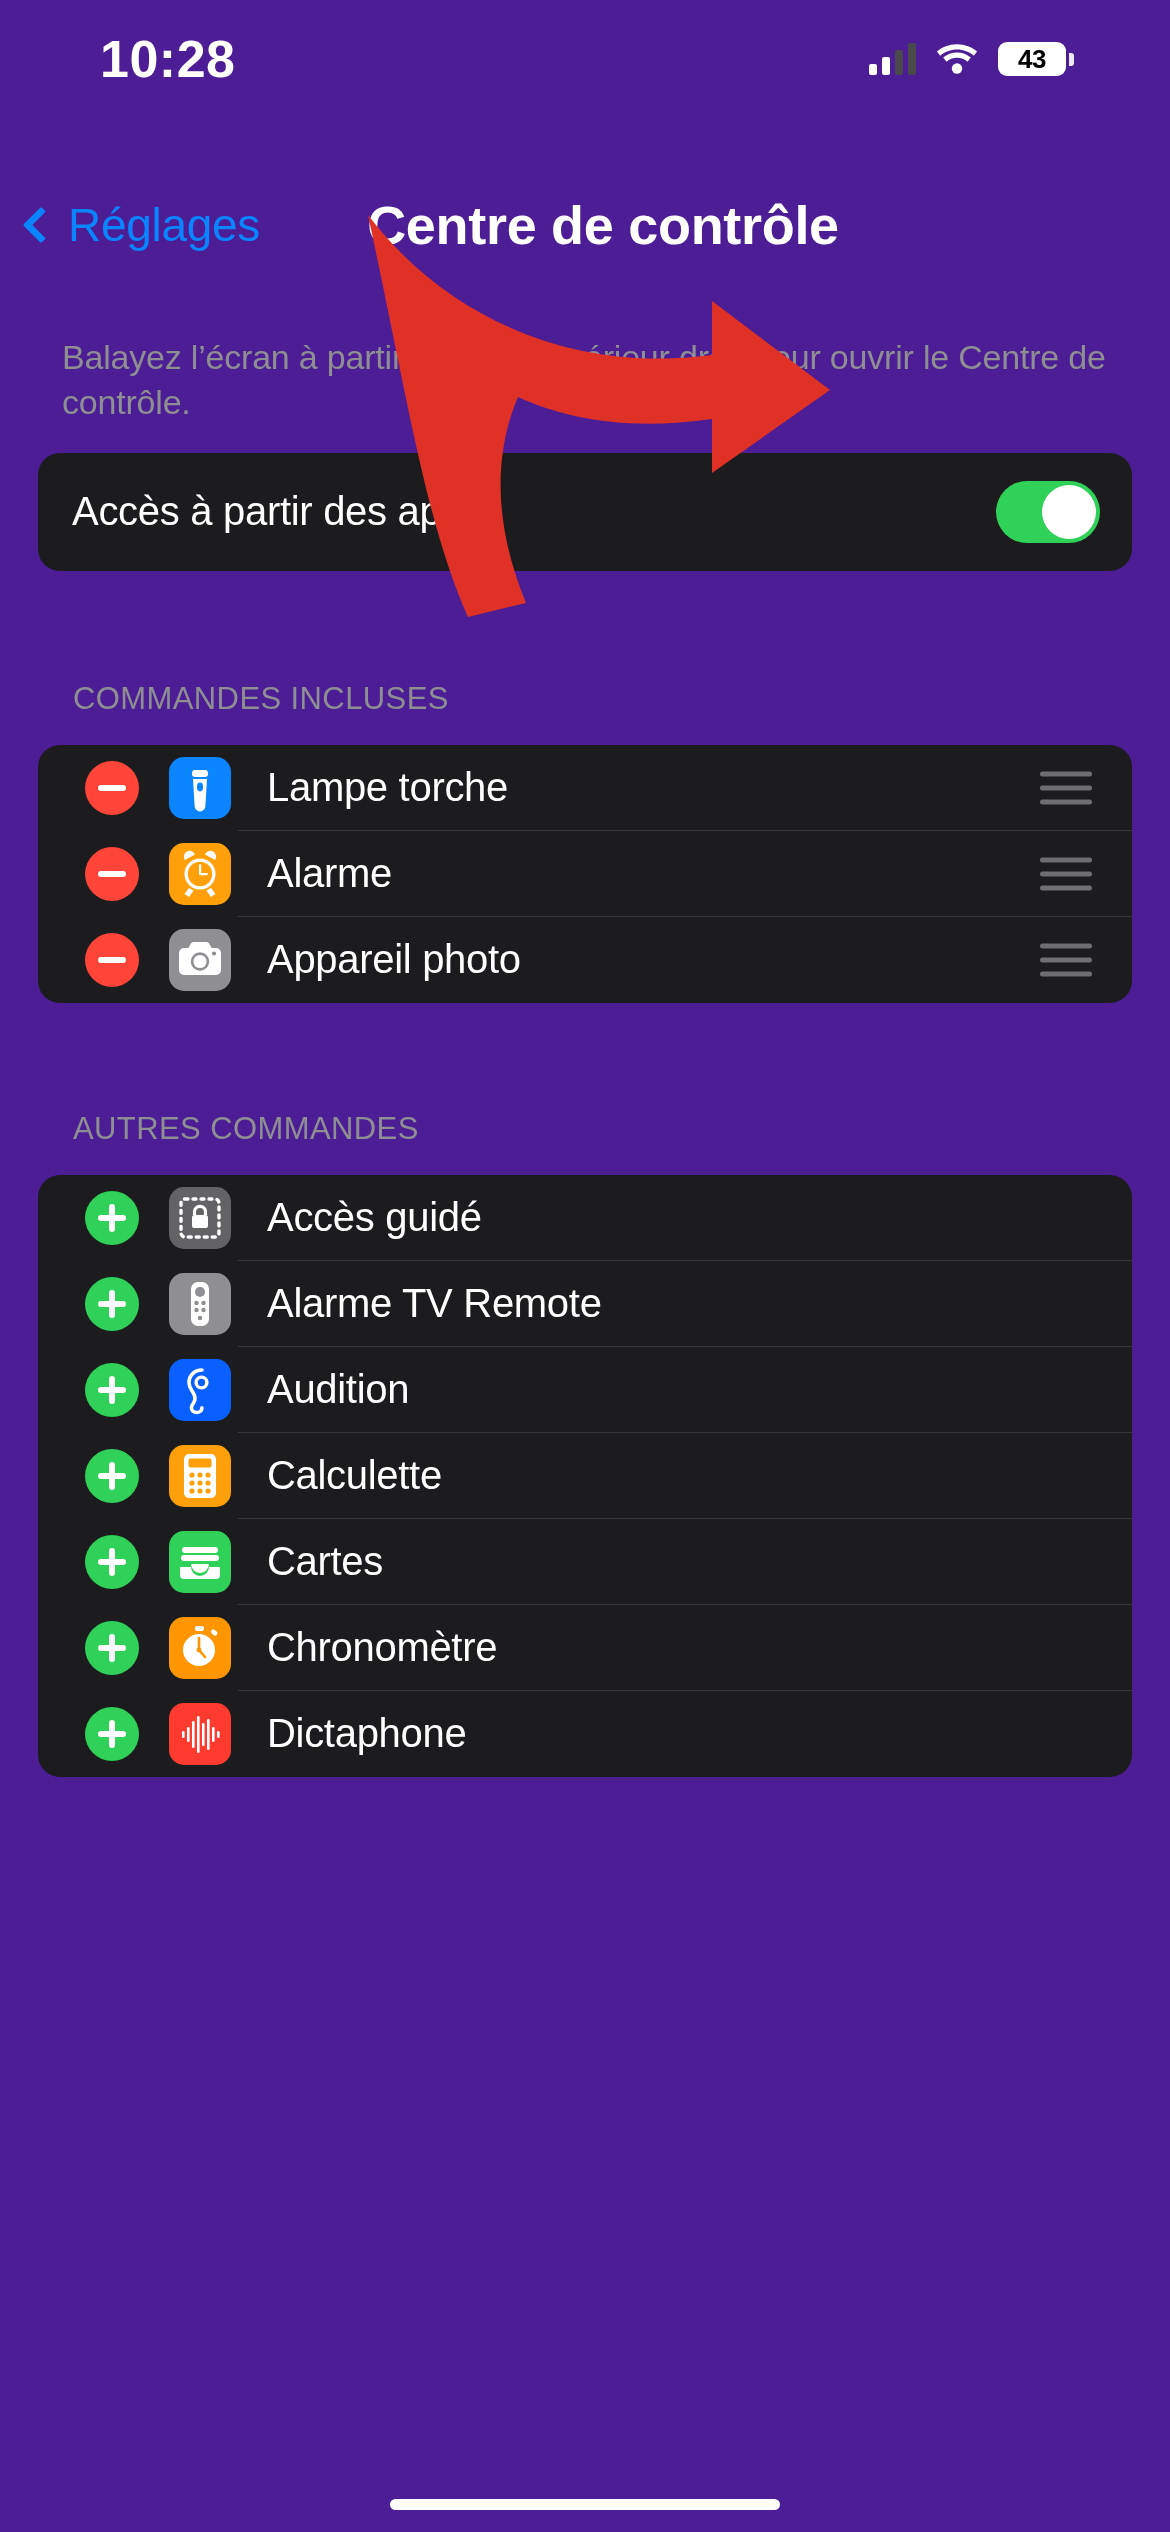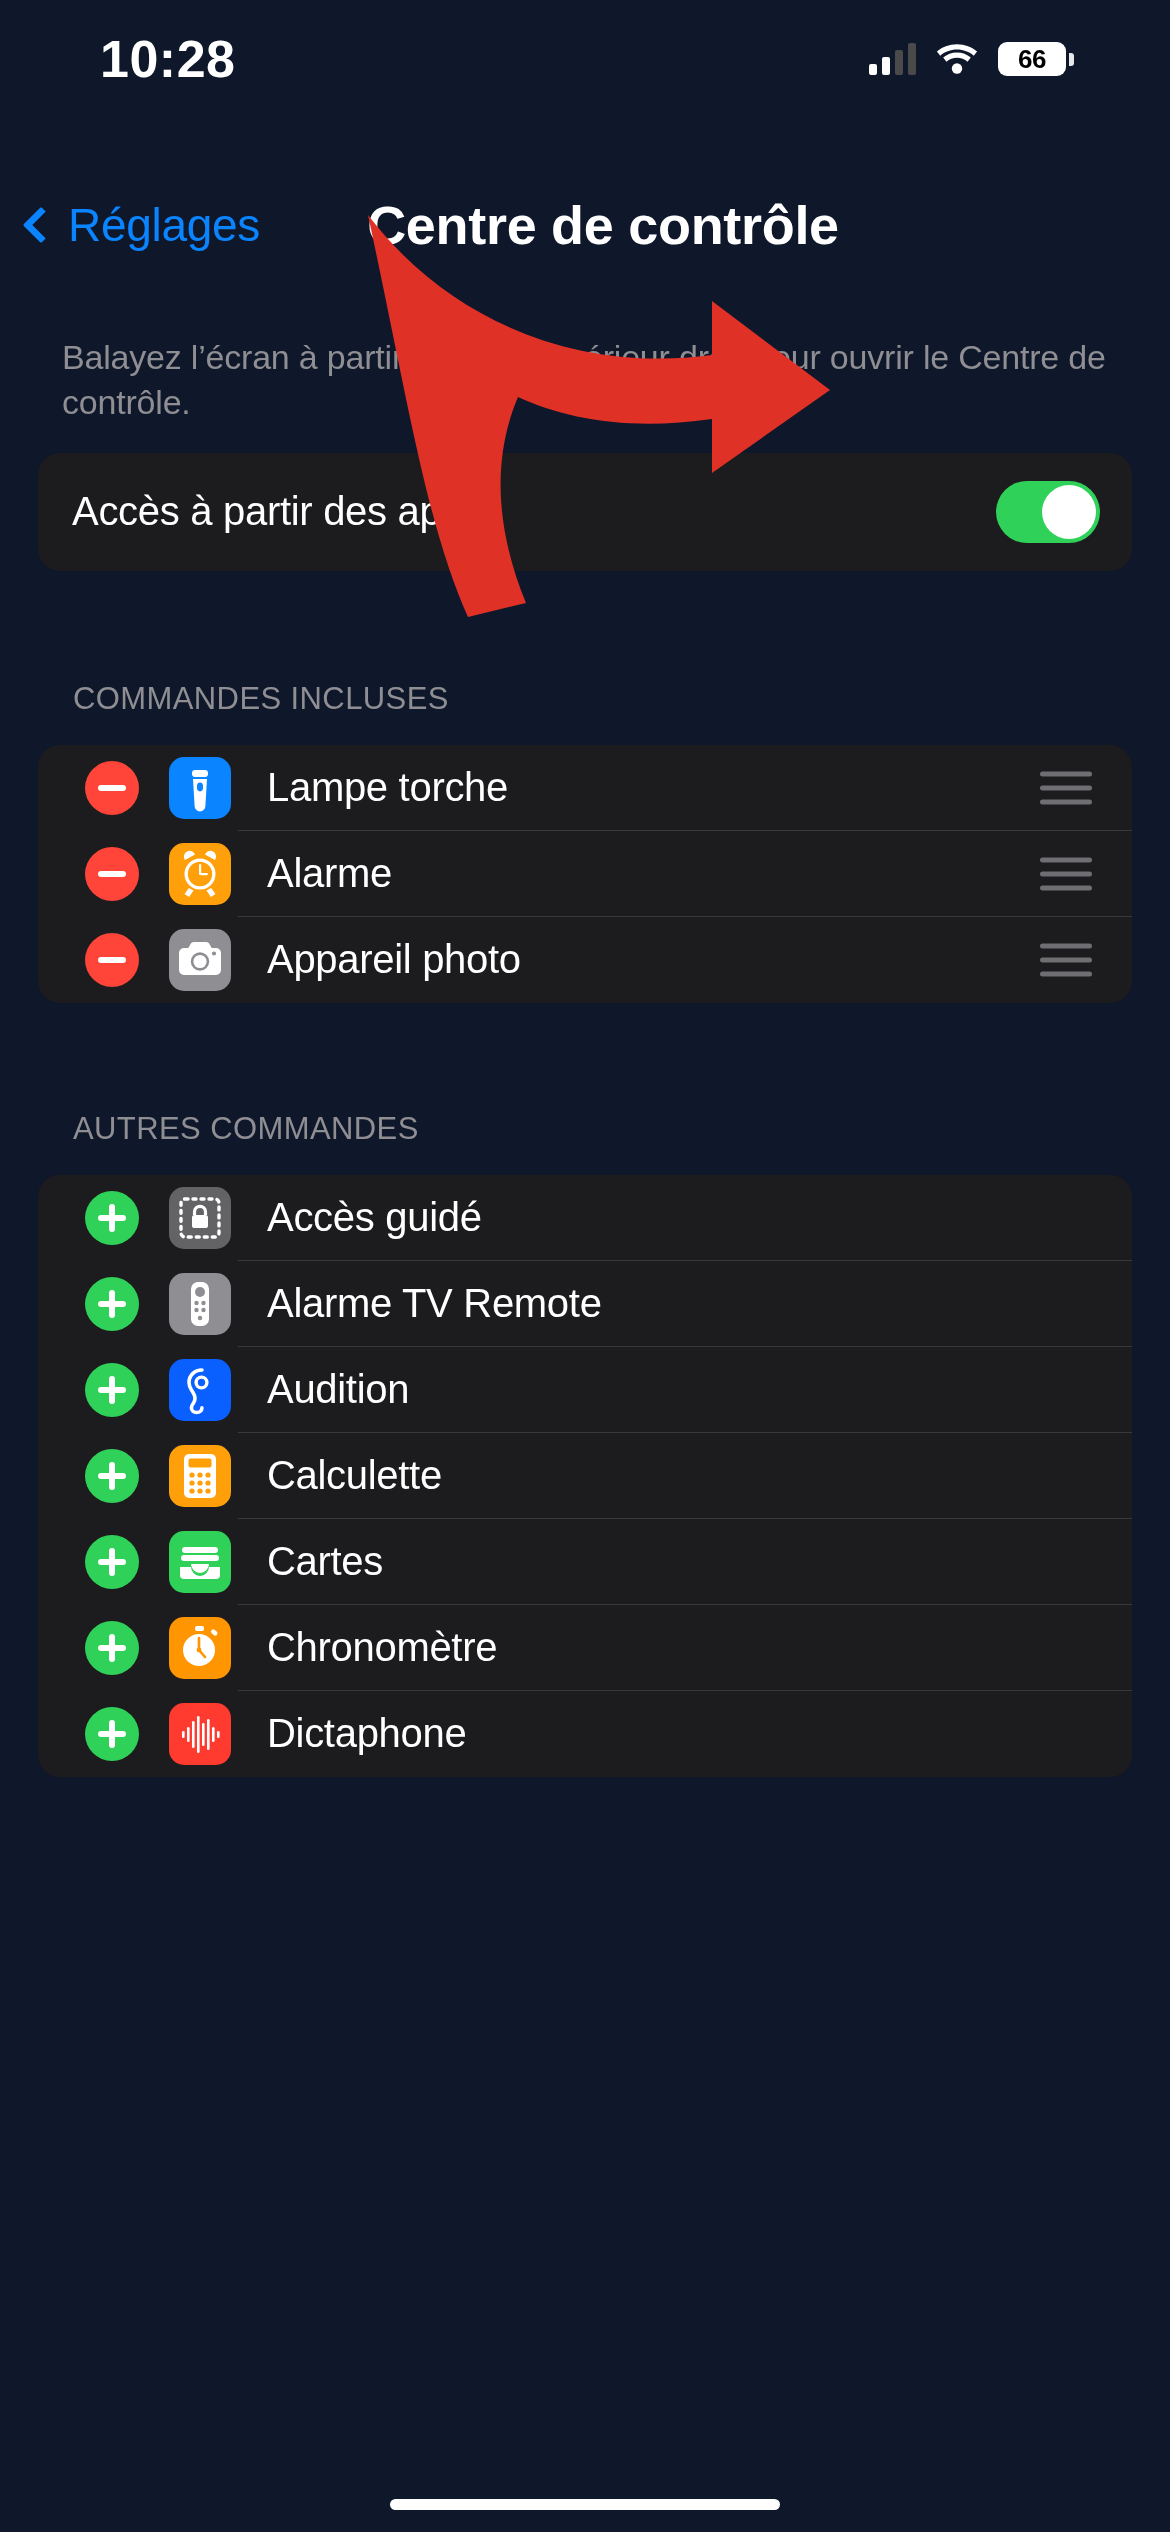--- a/index.html
+++ b/index.html
@@ -2,21 +2,21 @@
 <html lang="fr"><head>
 <meta charset="utf-8">
 <style>
   * { margin:0; padding:0; box-sizing:border-box; -webkit-font-smoothing:antialiased; }
   html, body {
     width:1170px; height:2532px;
     background:#000;
     font-family:"Liberation Sans", sans-serif;
     overflow:hidden;
   }
-  .screen { position:relative; width:1170px; height:2532px; background:#0f172a; overflow:hidden; }
+  .screen { position:relative; width:1170px; height:2532px; background:#4c1d95; overflow:hidden; }
 
   
   .statusbar {
     position:absolute; top:0; left:0; width:1170px; height:118px;
     display:flex; align-items:center; justify-content:space-between;
     padding:0 96px 0 100px;
   }
   .sb-time { color:#fff; font-size:52px; font-weight:700; letter-spacing:0.5px; line-height:1; }
   .sb-right { display:flex; align-items:center; gap:20px; }
 
@@ -107,21 +107,21 @@
         </div>
       <div class="wifi">
         <svg width="42" height="32" viewBox="0 0 42 32">
           <path d="M21 6.5c6.4 0 12.3 2.3 16.8 6.2l3.3-4.1C36 4 28.8 1.2 21 1.2S6 4 .9 8.6l3.3 4.1C8.7 8.8 14.6 6.5 21 6.5z" fill="#fff"></path>
           <path d="M21 14.8c4 0 7.7 1.5 10.5 3.9l3.3-4.1C31.1 11.4 26.3 9.5 21 9.5s-10.1 1.9-13.8 5.1l3.3 4.1c2.8-2.4 6.5-3.9 10.5-3.9z" fill="#fff"></path>
           <circle cx="21" cy="25.5" r="5.2" fill="#fff"></circle>
         </svg>
       </div>
       <div class="battery">
         <div class="battery-body">
-          <span class="battery-num">66</span>
+          <span class="battery-num">43</span>
         </div>
         <div class="battery-cap"></div>
       </div>
     </div>
   </div>
 
   <div class="navbar">
     <div class="back">
       <span class="chev"></span>
       <span class="back-label">Réglages</span>

